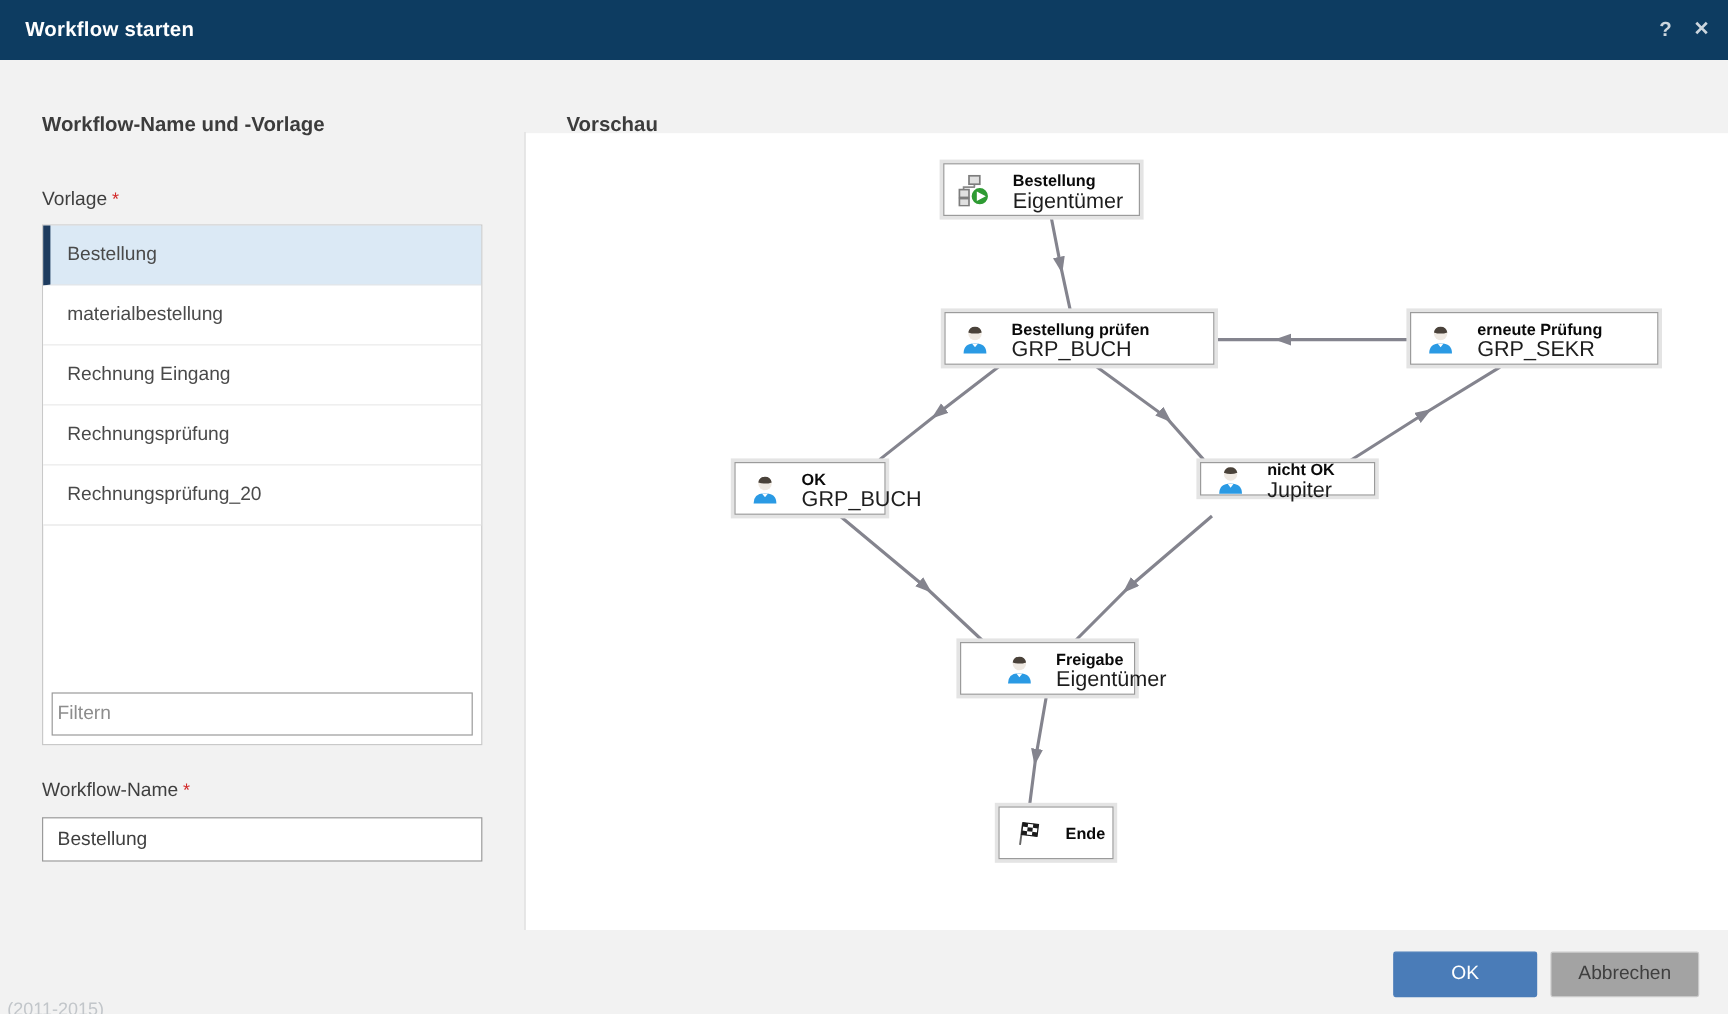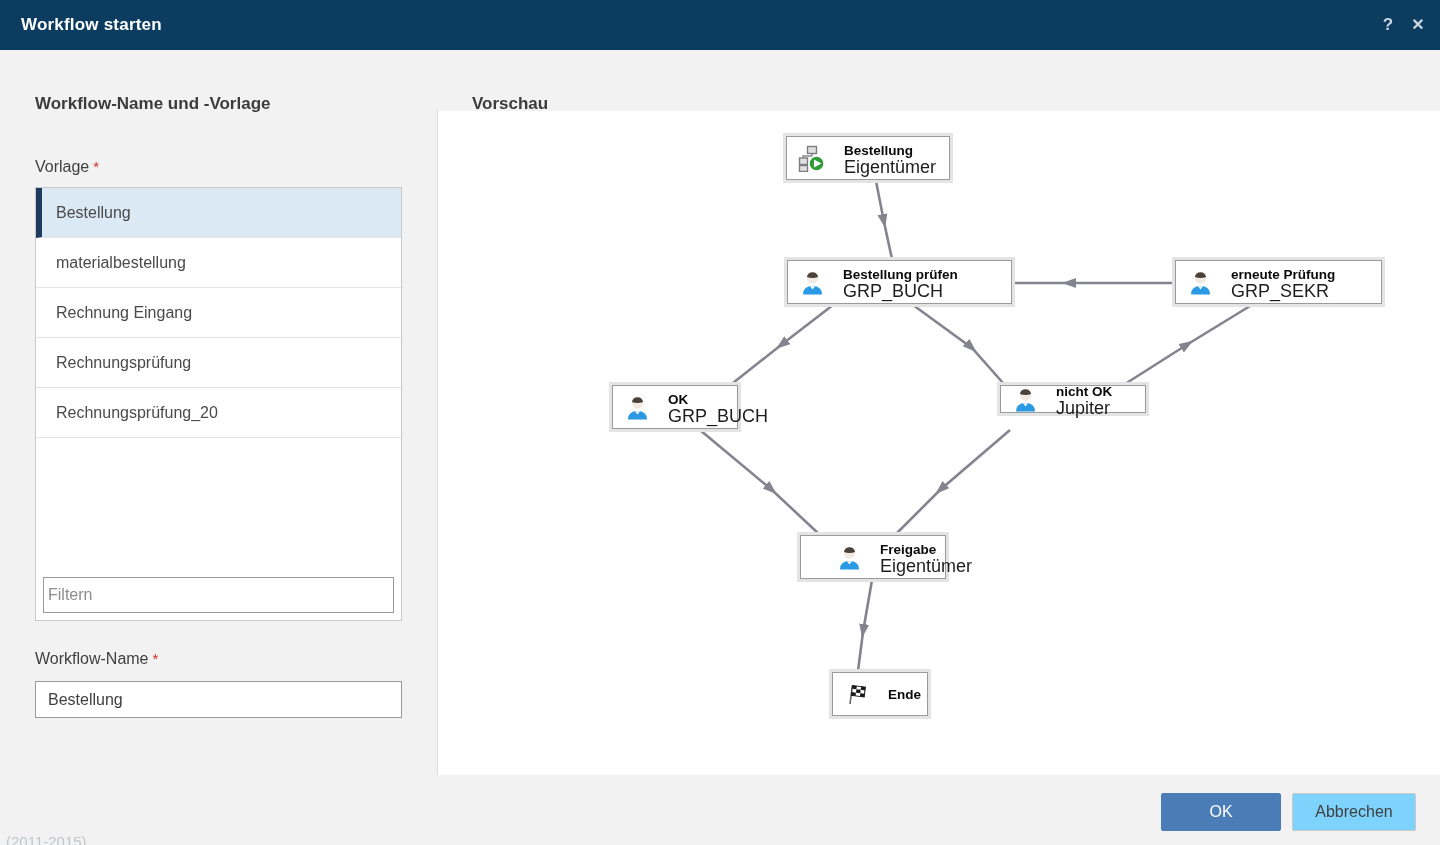--- a/index.html
+++ b/index.html
@@ -43,21 +43,21 @@
   .filter-input::placeholder { color:#8d8d8d; opacity:1; }
 
   .name-input { position:absolute; left:35px; top:681px; width:367px; height:37px;
                 border:1px solid #9a9a9a; font-size:16px; padding:0 12px; color:#3f3f3f;
                 font-family:"Liberation Sans", sans-serif; background:#fff; }
 
   
   .btn { position:absolute; top:793px; height:38px; font-size:16px; border-radius:2px;
          font-family:"Liberation Sans", sans-serif; cursor:pointer; }
   .btn-ok { left:1161px; width:120px; background:#4a7cb8; color:#ffffff; border:1px solid #4a7cb8; }
-  .btn-cancel { left:1292px; width:124px; background:#7dd3fc; color:#3f3f3f; border:1px solid #c9c9c9; }
+  .btn-cancel { left:1292px; width:124px; background:#a3a3a3; color:#3f3f3f; border:1px solid #c9c9c9; }
   .copyright { position:absolute; left:6px; top:833px; font-size:15px; color:#c2c6ca; }
 
   
   .edges-svg { position:absolute; left:0; top:0; width:1440px; height:845px; pointer-events:none; }
   .node { position:absolute; background:#ffffff; border:1px solid #9b9b9b;
           box-shadow:0 0 0 3px #e4e4e4; display:flex; align-items:center; padding:0 11px; }
   .node .nicon { flex:0 0 auto; margin-right:18px; display:flex; align-items:center; }
   .node .ntxt  { display:flex; flex-direction:column; justify-content:center; }
   .node .ntitle { font-size:13.5px; font-weight:bold; color:#0a0a0a; line-height:17px; }
   .node .nsub   { font-size:18px; color:#1d1d1d; line-height:16px; }

